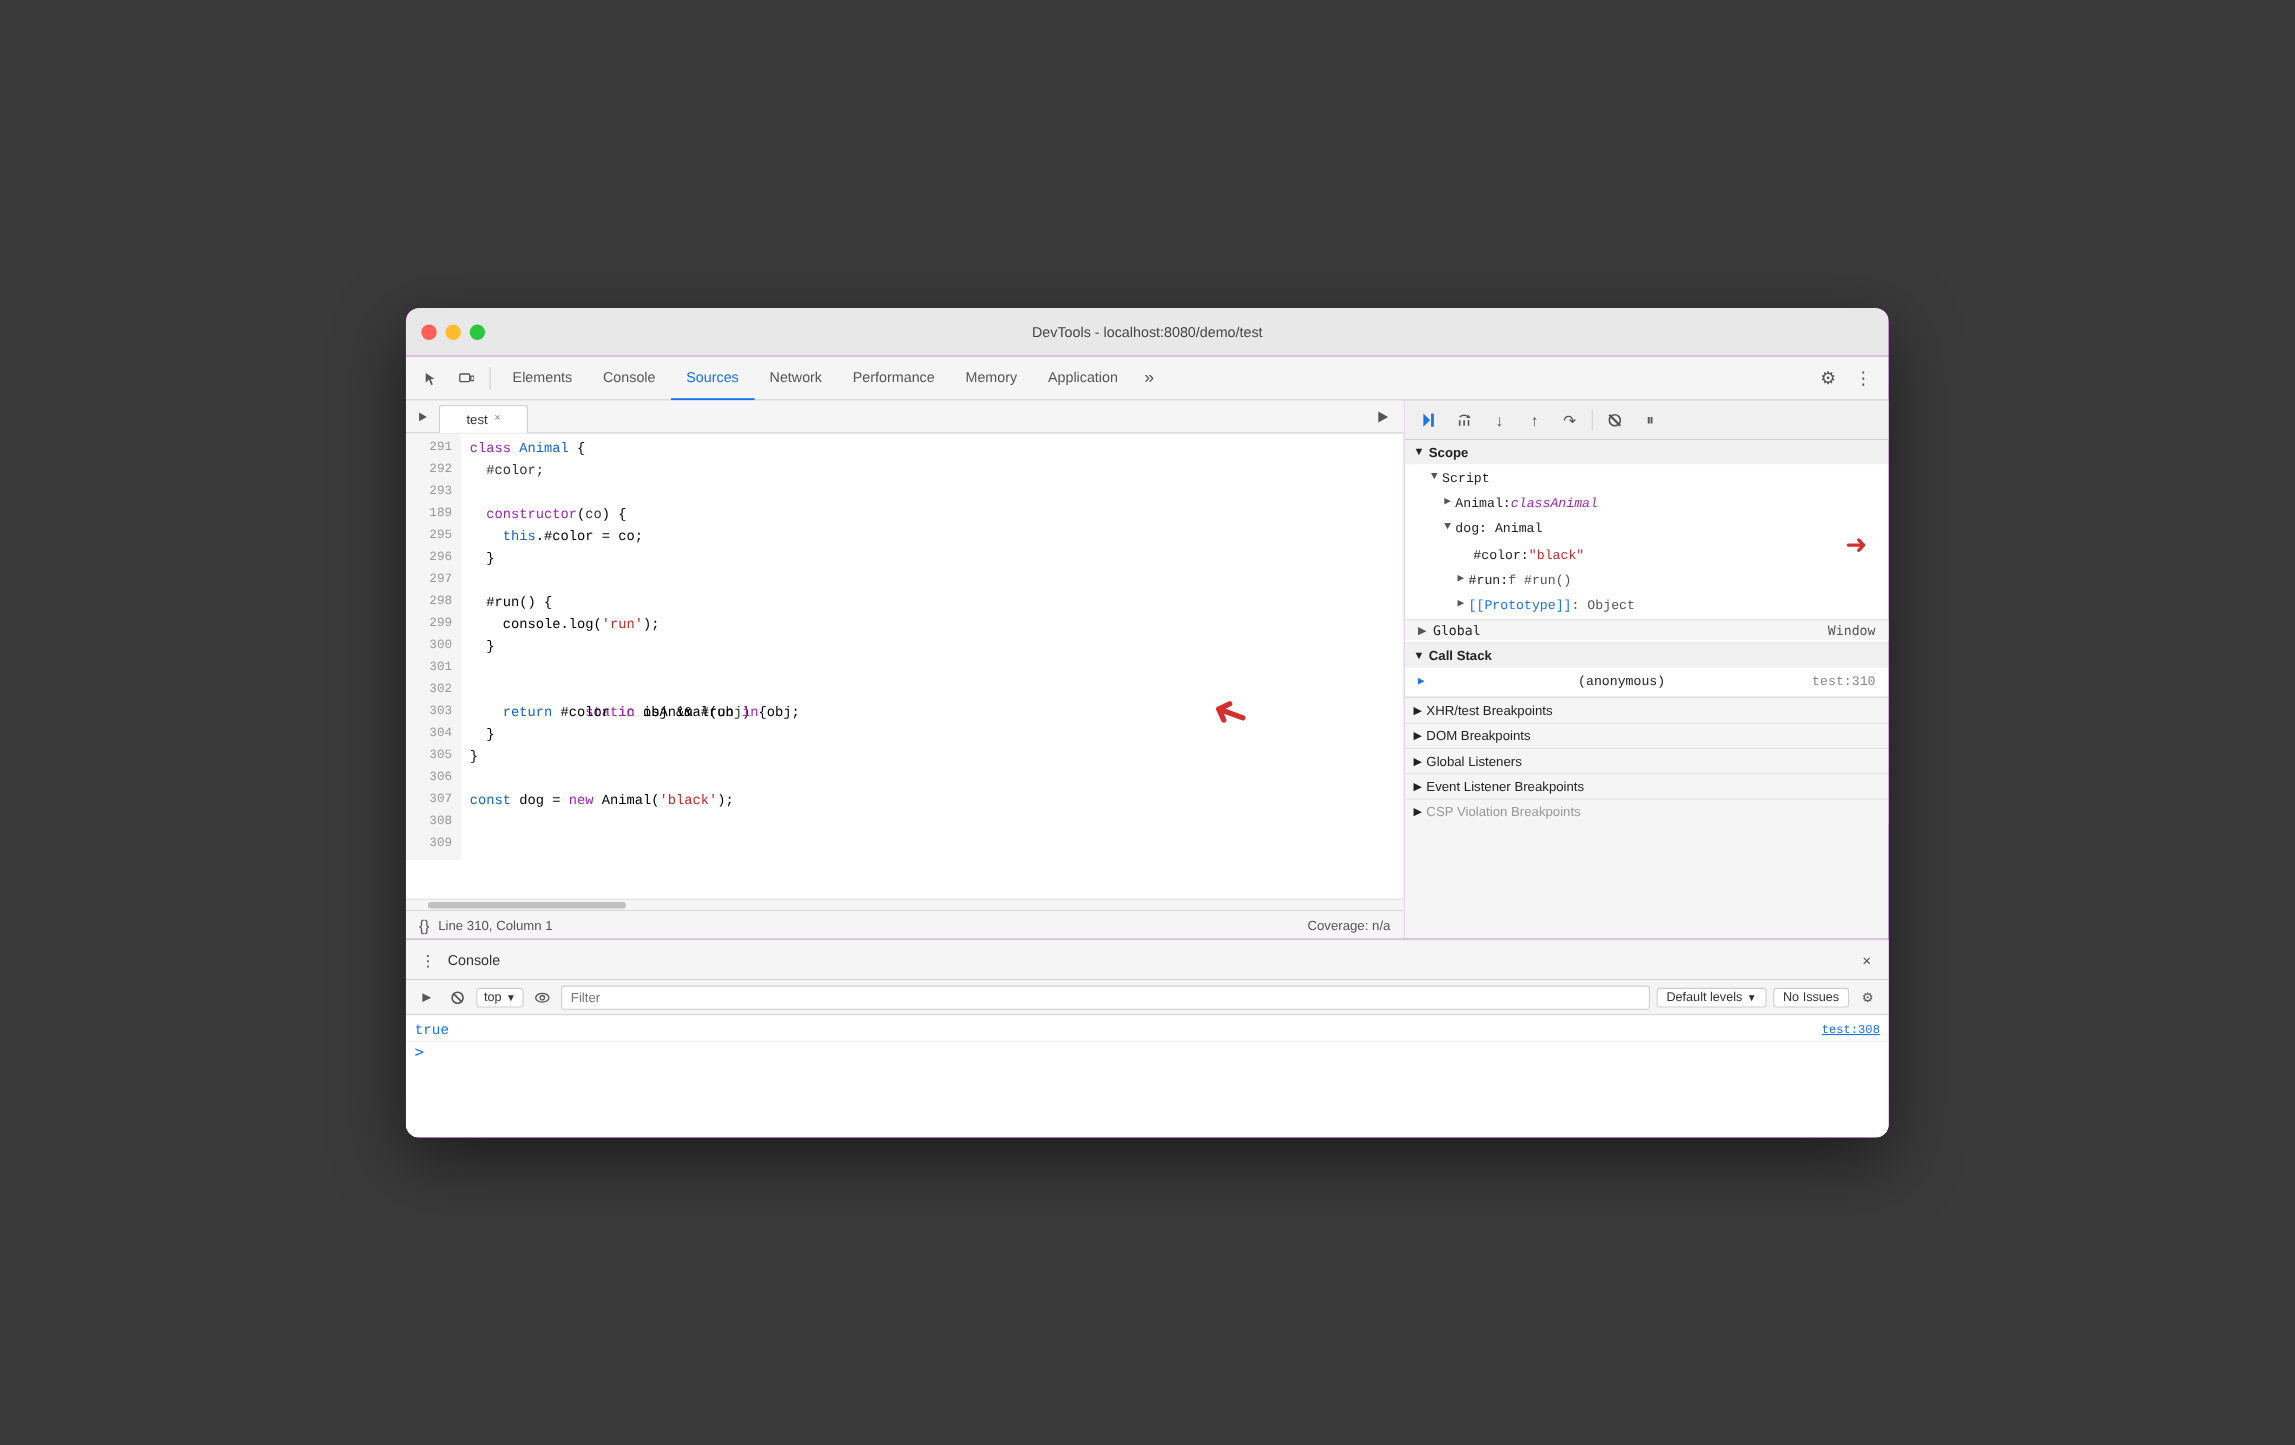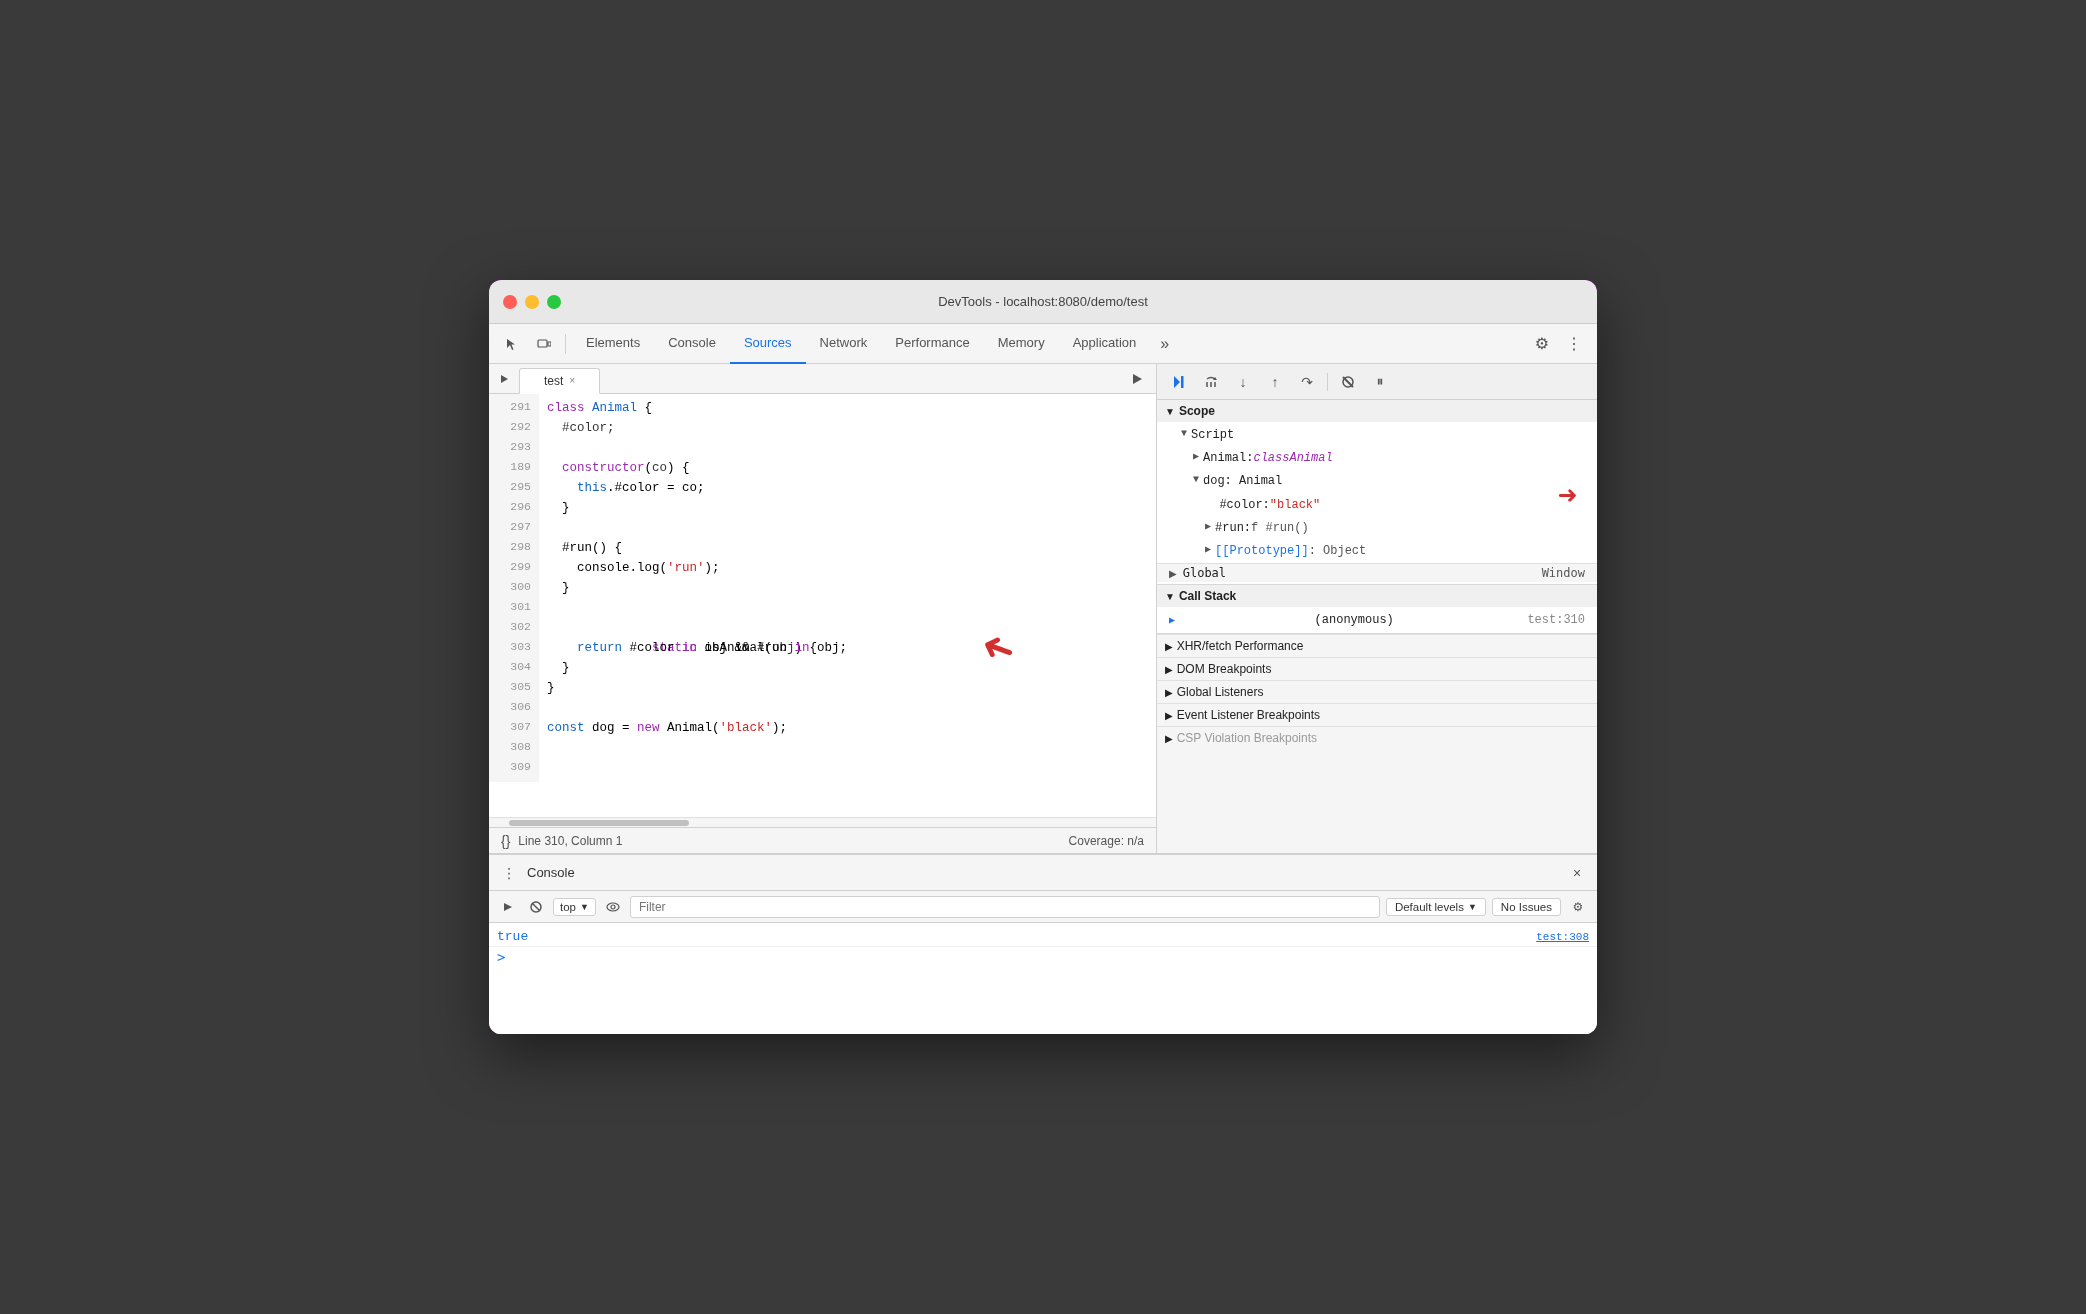--- a/index.html
+++ b/index.html
@@ -5,21 +5,21 @@
     * { box-sizing: border-box; margin: 0; padding: 0; }
     body {
       background: #3a3a3a;
       display: flex;
       justify-content: center;
       align-items: center;
       min-height: 100vh;
       font-family: -apple-system, BlinkMacSystemFont, 'Helvetica Neue', sans-serif;
     }
     .window {
-      width: 1108px;
+      width: 1348px;
       background: #d946ef;
       border-radius: 12px;
       box-shadow: 0 20px 60px rgba(0,0,0,0.5);
       overflow: hidden;
     }
     
     .titlebar {
       background: #e8e8e8;
       height: 44px;
       display: flex;
@@ -786,21 +786,21 @@
               <span class="arrow">▶</span>
               <span class="callstack-name">(anonymous)</span>
               <span class="callstack-loc">test:310</span>
             </div>
           </div>
         </div>
 
         <div class="breakpoint-section">
           <div class="breakpoint-header">
             <span class="triangle">▶</span>
-            <span>XHR/fetch Performance</span>
+            <span>XHR/test Breakpoints</span>
           </div>
         </div>
         <div class="breakpoint-section">
           <div class="breakpoint-header">
             <span class="triangle">▶</span>
             <span>DOM Breakpoints</span>
           </div>
         </div>
         <div class="breakpoint-section">
           <div class="breakpoint-header">

